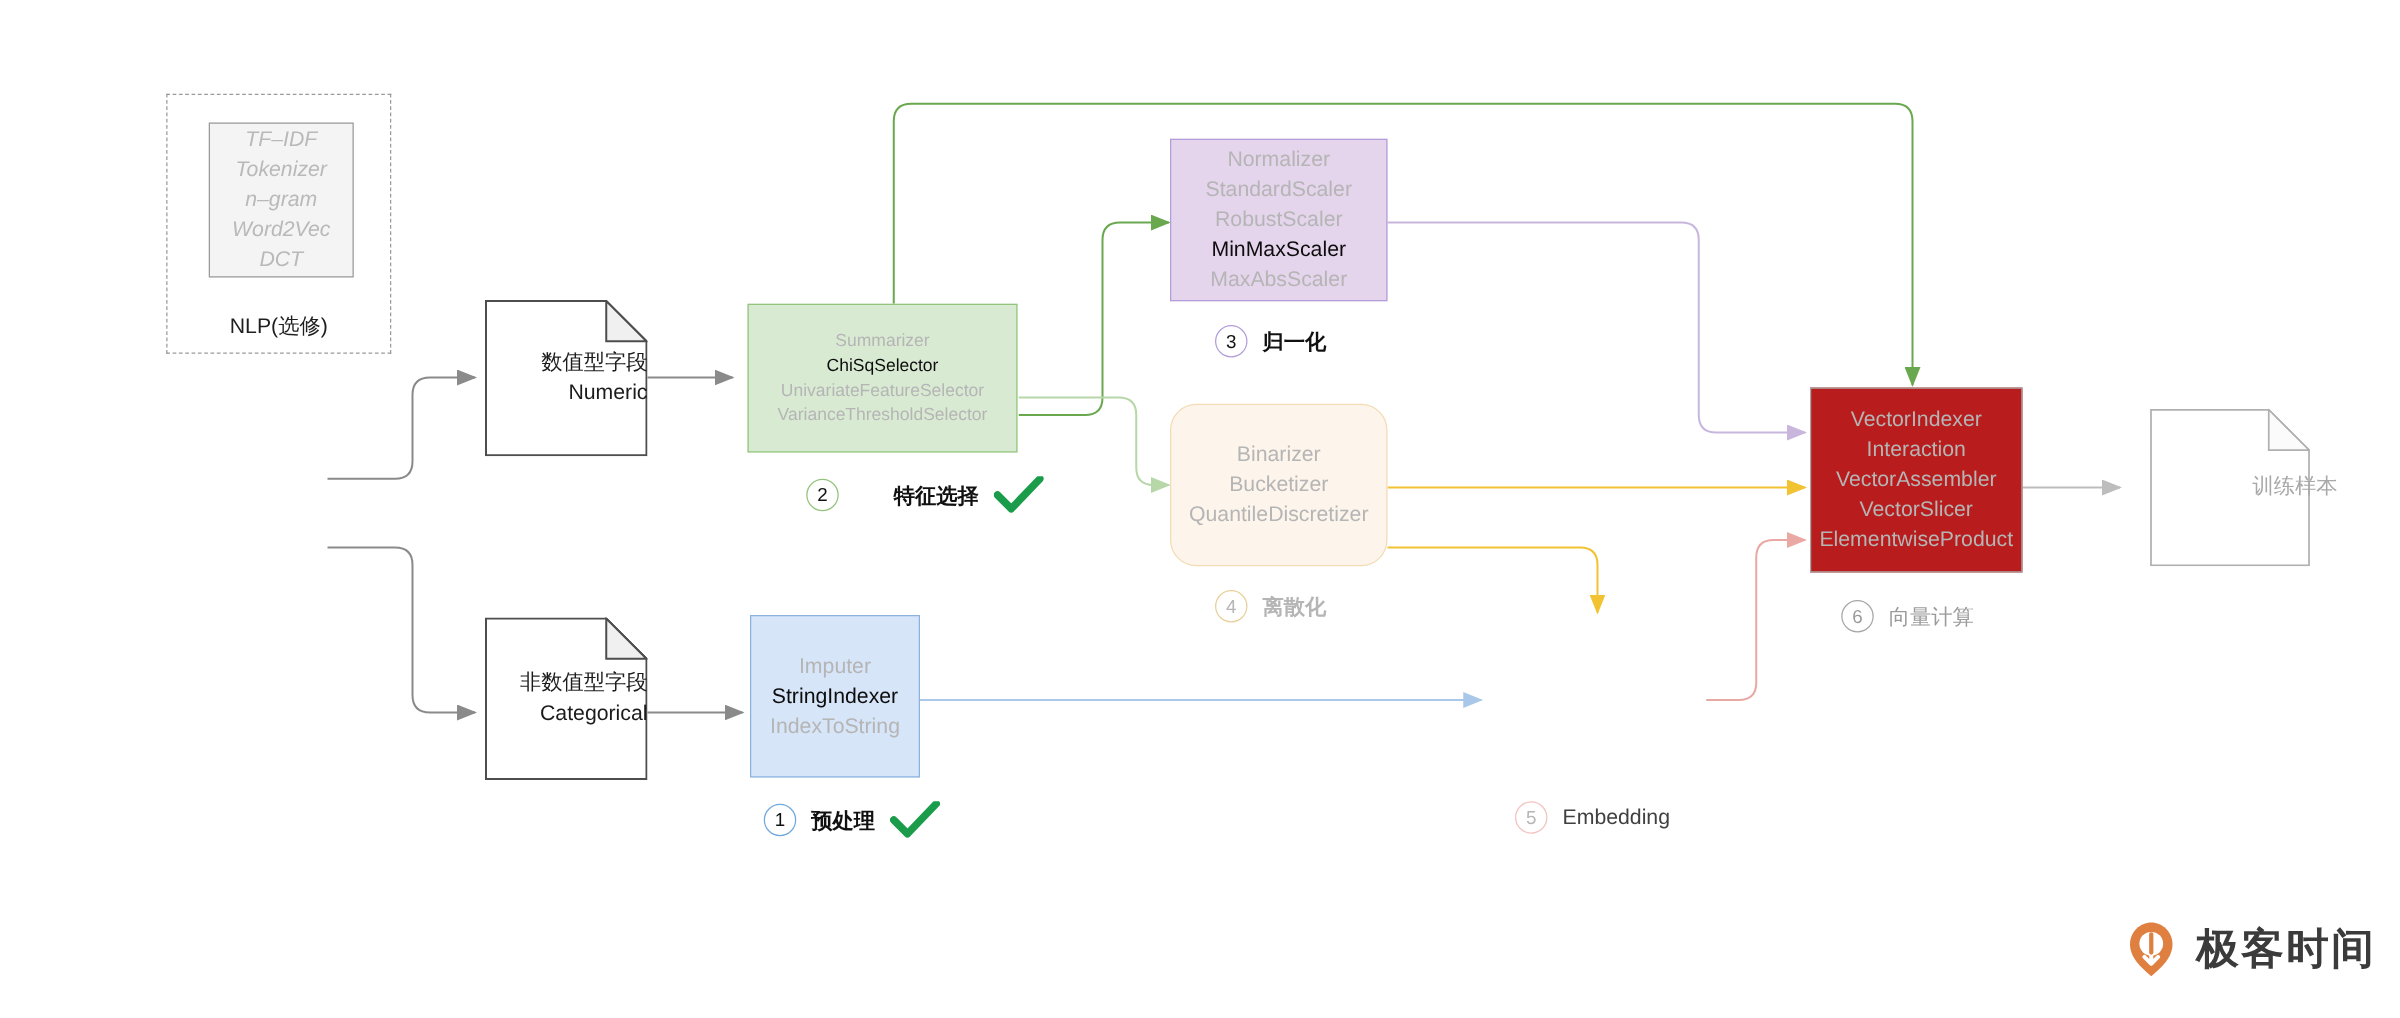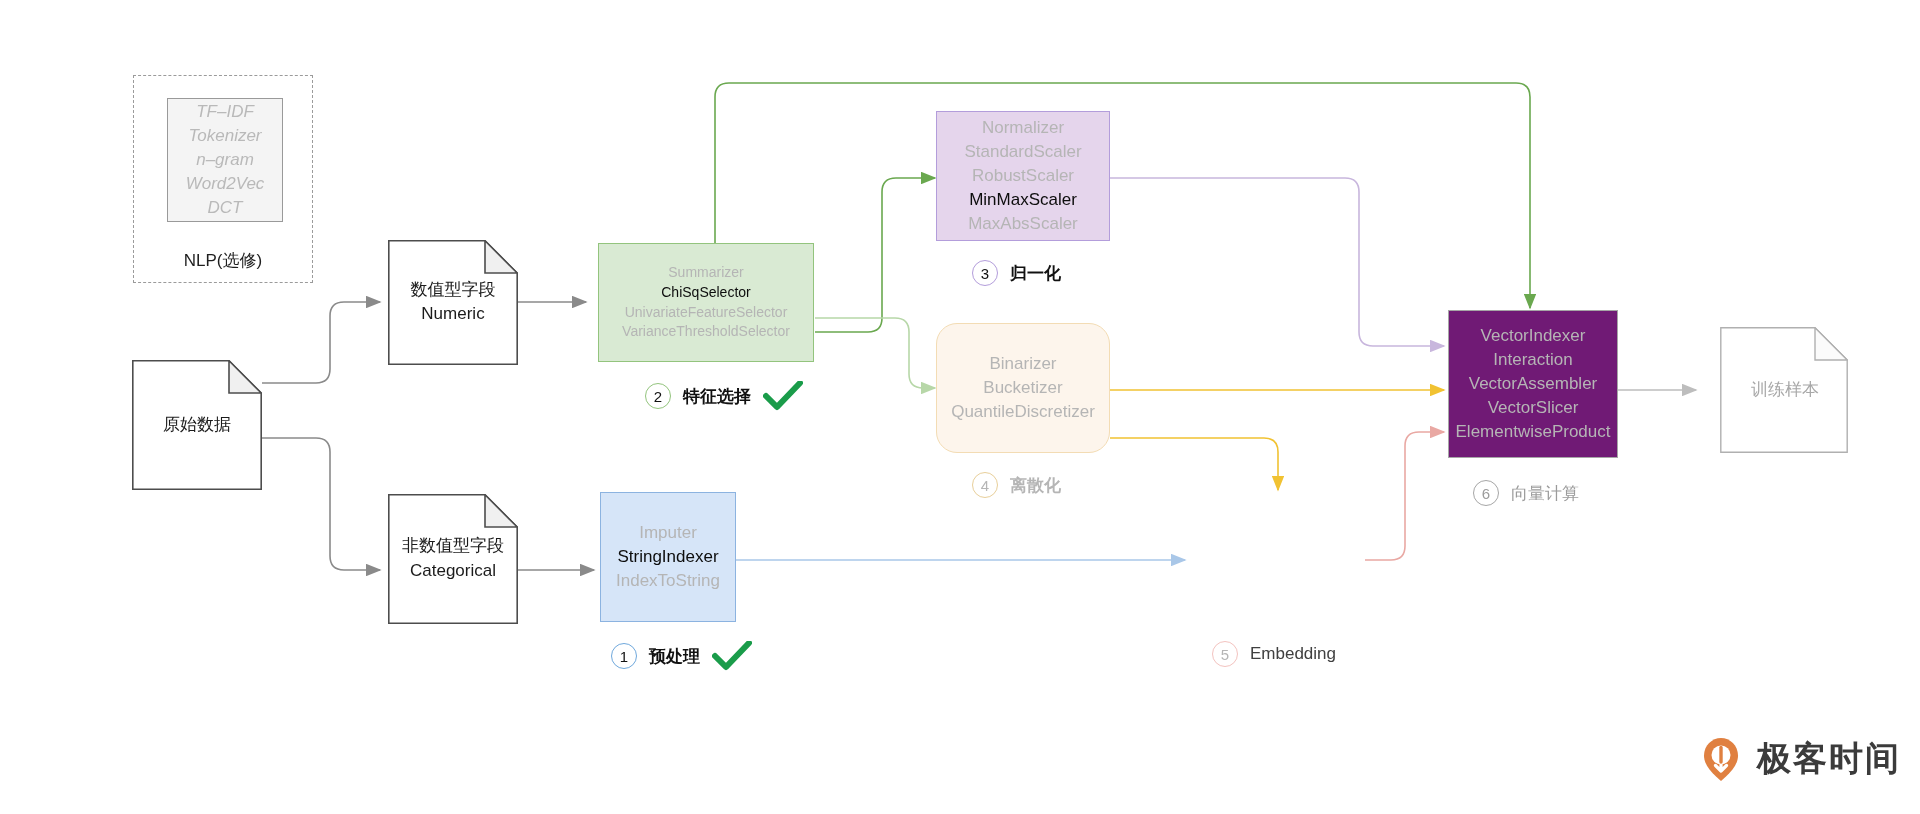--- a/index.html
+++ b/index.html
@@ -29,36 +29,36 @@
     border:1px solid #9a9a9a;
     display:flex;flex-direction:column;align-items:center;justify-content:center;
     text-align:center;line-height:1.42;
   }
   .nlp-inner{background:#f4f4f4;color:#b9b9b9;font-size:17px;font-style:italic;}
 
   
   .doc{position:absolute;}
   .doc .doc-label{
     position:absolute;left:0;right:0;top:50%;transform:translateY(-50%);
-    text-align:center;line-height:1.45;font-size:17px;color:#1b1b1b;white-space:pre-line;
+    text-align:right;line-height:1.45;font-size:17px;color:#1b1b1b;white-space:pre-line;
   }
   .doc.muted .doc-label{color:#a8a8a8;}
 
   
   .stage{ padding:6px 4px; }
   .stage .line{white-space:nowrap;}
   .stage .dim{color:#b5b5b5;}
   .stage .hi{color:#0d0d0d;}
 
   .stage-green{background:#d9ead3;border:1px solid #93c47d;font-size:14px;}
   .stage-purple{background:#e5d5ec;border:1px solid #b39ddb;font-size:17px;}
   .stage-orange{background:#fdf5ec;border:1px solid #f3dcb4;font-size:17px;}
   .stage-blue{background:#d6e5f8;border:1px solid #8cb3e0;font-size:17px;}
   .stage-pink{background:#fbe6e4;border:1px solid #f3c3bf;font-size:17px;}
-  .stage-grey{background:#701a75;border:1px solid #a6a6a6;font-size:17px;}
+  .stage-grey{background:#b91c1c;border:1px solid #a6a6a6;font-size:17px;}
   .stage-orange .line,.stage-pink .line,.stage-grey .line{color:#b5b5b5;}
 
   
   .caption{position:absolute;display:flex;align-items:center;gap:12px;}
   .badge{
     width:26px;height:26px;border-radius:50%;
     display:flex;align-items:center;justify-content:center;
     font-size:15px;box-sizing:border-box;flex:0 0 auto;
   }
   .cap-text{font-size:17px;font-weight:bold;white-space:nowrap;}
@@ -131,27 +131,20 @@
     <div class="box nlp-inner" style="position:absolute;left:33px;top:22px;width:114px;height:122px;">
       <div>TF–IDF</div>
       <div>Tokenizer</div>
       <div>n–gram</div>
       <div>Word2Vec</div>
       <div>DCT</div>
     </div>
     <div class="grp-label">NLP(选修)</div>
   </div>
 
-  <div class="doc" style="left:132px;top:360px;width:130px;height:130px;">
-    <svg width="130" height="130" viewBox="0 0 130 130">
-      <path d="M0.8,0.8 L97,0.8 L129.2,33 L129.2,129.2 L0.8,129.2 Z" fill="#ffffff" stroke="#4d4d4d" stroke-width="1.6"></path>
-      <path d="M97,0.8 L97,33 L129.2,33 Z" fill="#f0f0f0" stroke="#4d4d4d" stroke-width="1.6"></path>
-    </svg>
-    <div class="doc-label">原始数据</div>
-  </div>
 
   <div class="doc" style="left:388px;top:240px;width:130px;height:125px;">
     <svg width="130" height="125" viewBox="0 0 130 125">
       <path d="M0.8,0.8 L97,0.8 L129.2,33 L129.2,124.2 L0.8,124.2 Z" fill="#ffffff" stroke="#4d4d4d" stroke-width="1.6"></path>
       <path d="M97,0.8 L97,33 L129.2,33 Z" fill="#f0f0f0" stroke="#4d4d4d" stroke-width="1.6"></path>
     </svg>
     <div class="doc-label">数值型字段
 Numeric</div>
   </div>
 
@@ -173,21 +166,21 @@
   </div>
 
   <div class="node box stage stage-green" style="left:598px;top:243px;width:216px;height:119px;">
     <div class="line dim">Summarizer</div>
     <div class="line hi">ChiSqSelector</div>
     <div class="line dim">UnivariateFeatureSelector</div>
     <div class="line dim">VarianceThresholdSelector</div>
   </div>
   <div class="caption" style="left:645px;top:381px;">
     <div class="badge" style="border:1.5px solid #93c47d;color:#111;">2</div>
-    <div class="cap-text" style="color:#111;">特征选择</div>
+    <div class="cap-text" style="color:#111;margin-left:32px;">特征选择</div>
     <svg class="check" width="40" height="30" viewBox="0 0 40 30">
       <path d="M3,15 L14,26 L37,2" fill="none" stroke="#1a9c4a" stroke-width="6" stroke-linecap="round" stroke-linejoin="round"></path>
     </svg>
   </div>
 
   <div class="node box stage stage-purple" style="left:936px;top:111px;width:174px;height:130px;">
     <div class="line dim">Normalizer</div>
     <div class="line dim">StandardScaler</div>
     <div class="line dim">RobustScaler</div>
     <div class="line hi">MinMaxScaler</div>

